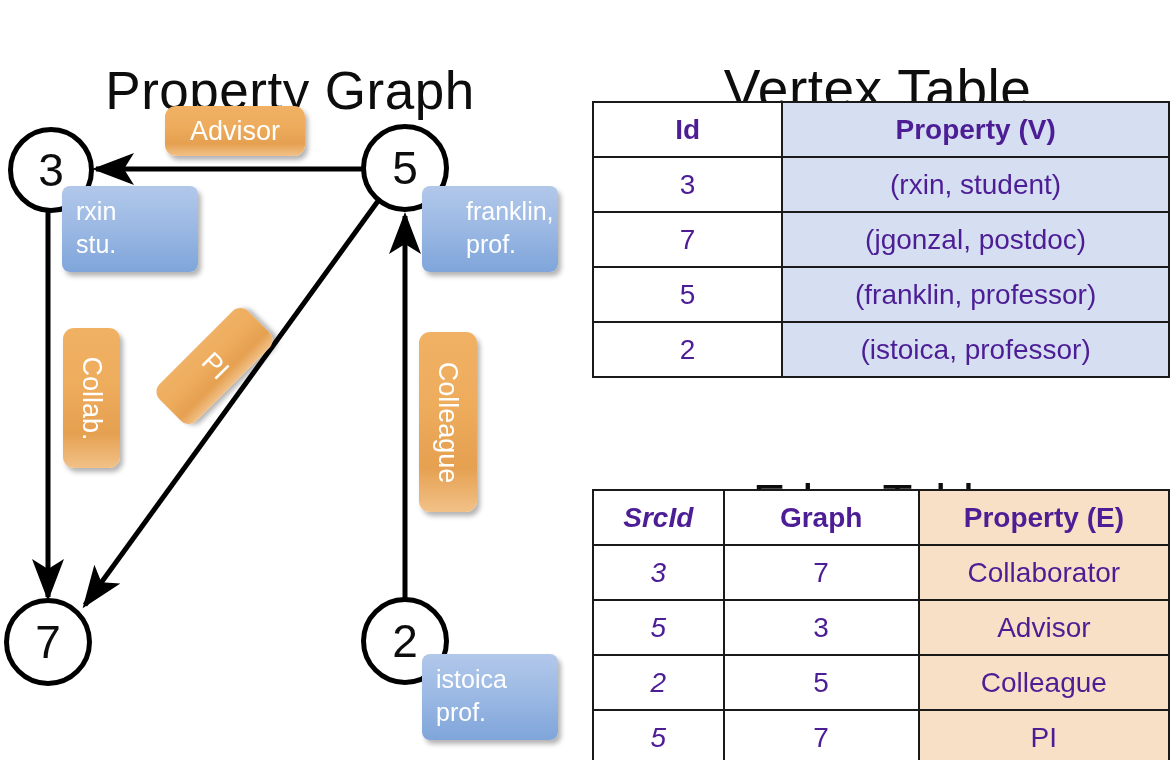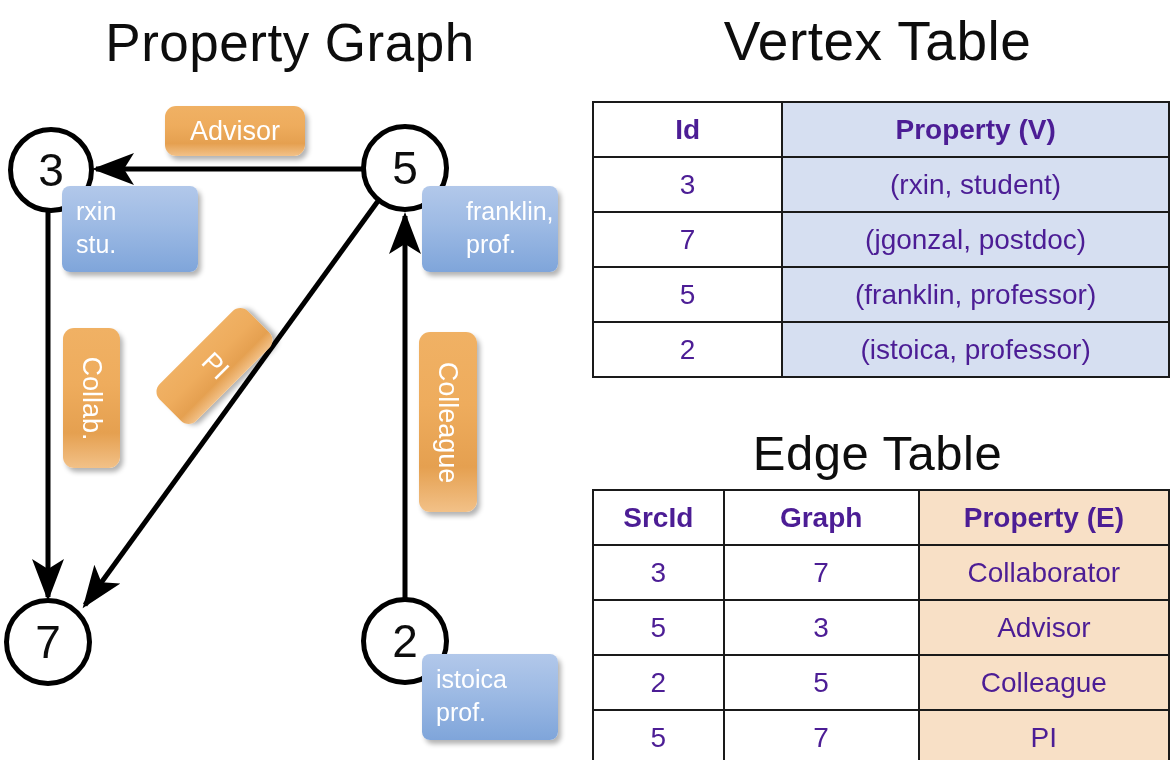--- a/index.html
+++ b/index.html
@@ -18,20 +18,21 @@
   }
 
   
   .slide-title {
     position: absolute;
     font-family: "Liberation Sans", sans-serif;
     font-weight: 300;
     color: #0d0d0d;
     letter-spacing: 0.5px;
     white-space: nowrap;
+    margin-top: 48px;
   }
   #title-property-graph {
     left: 0; top: 12px; width: 580px;
     text-align: center;
     font-size: 53px;
     line-height: 62px;
   }
   #title-vertex-table {
     left: 585px; top: 12px; width: 585px;
     text-align: center;
@@ -140,21 +141,21 @@
   }
   .cell-plain { background: #ffffff; }
   .cell-blue  { background: #d6dff1; }
   .cell-tan   { background: #f8e0c6; }
 
   #vertex-table { left: 592px; top: 101px; width: 578px; }
   #vertex-table .col-id   { width: 190px; height: 55px; }
   #vertex-table .col-prop { width: 388px; height: 55px; }
 
   #edge-table { left: 592px; top: 489px; width: 578px; }
-  #edge-table .col-src  { width: 131px; height: 55px; }
+  #edge-table .col-src  { width: 131px; height: 55px; font-style: italic; }
   #edge-table .col-dst  { width: 196px; height: 55px; }
   #edge-table .col-prop { width: 251px; height: 55px; }
 </style>
 </head>
 <body>
 
 <div class="slide-title" id="title-property-graph">Property Graph</div>
 
 <div class="slide-title" id="title-vertex-table">Vertex Table</div>
 

